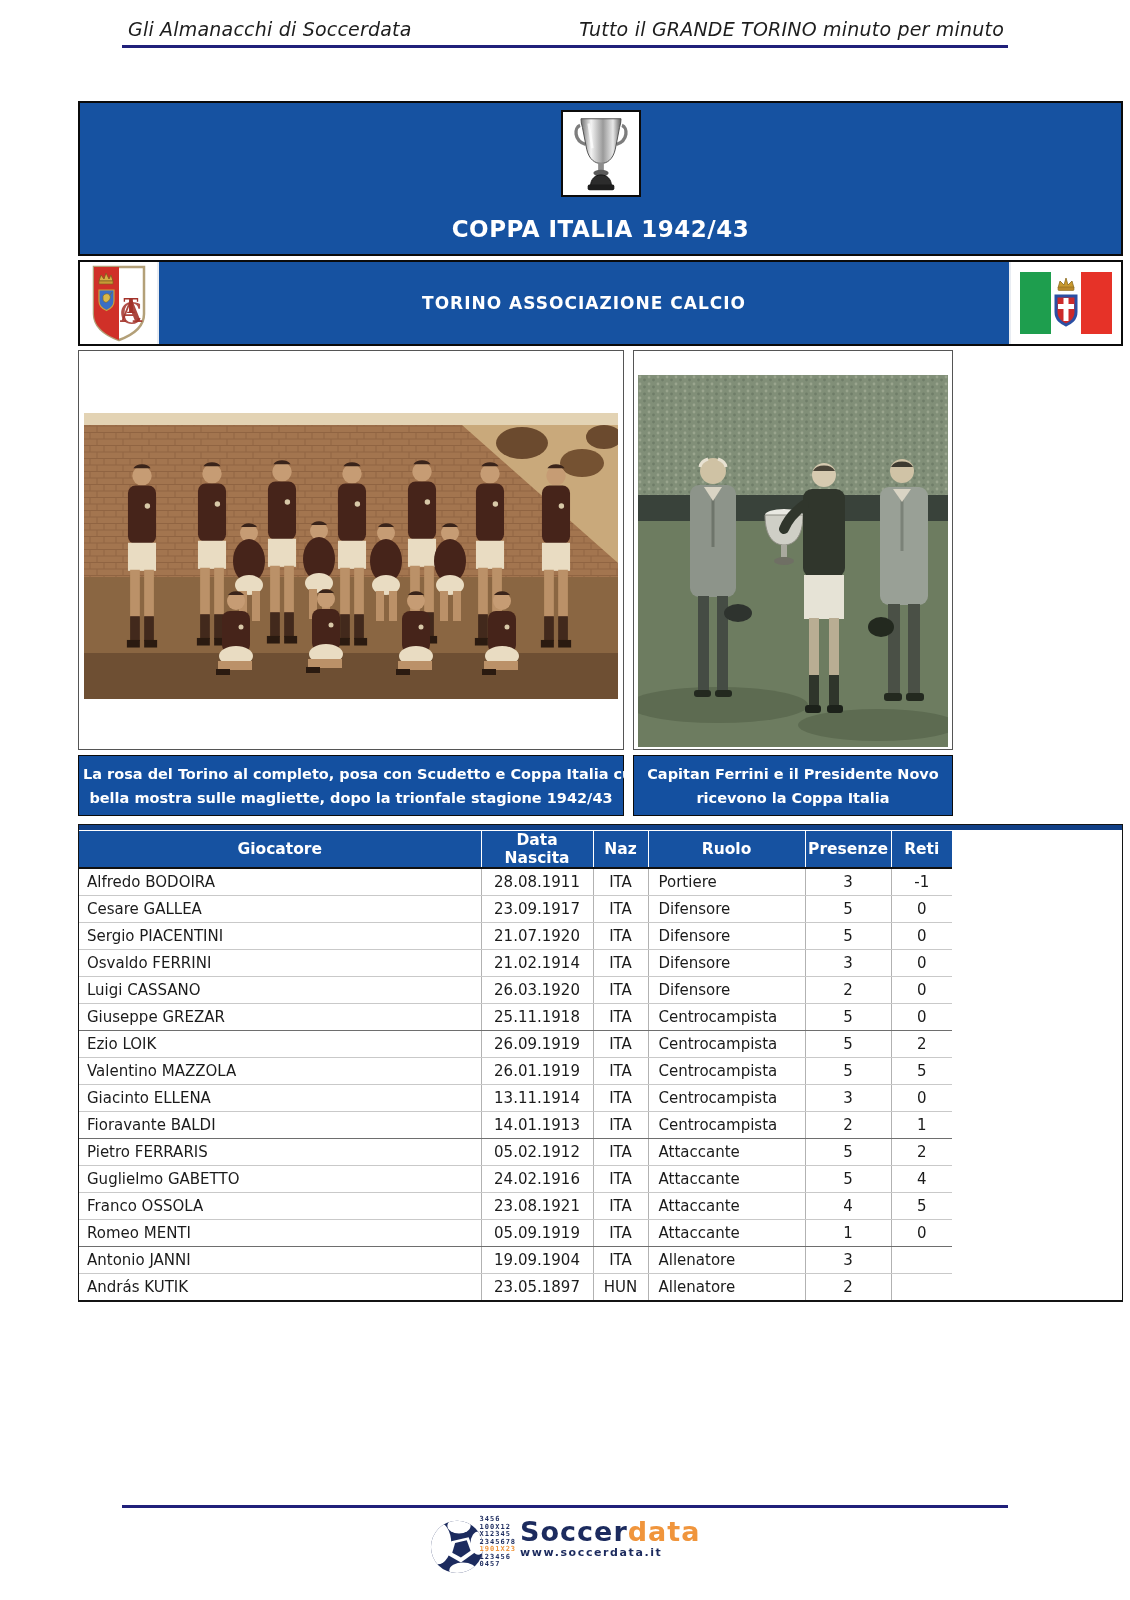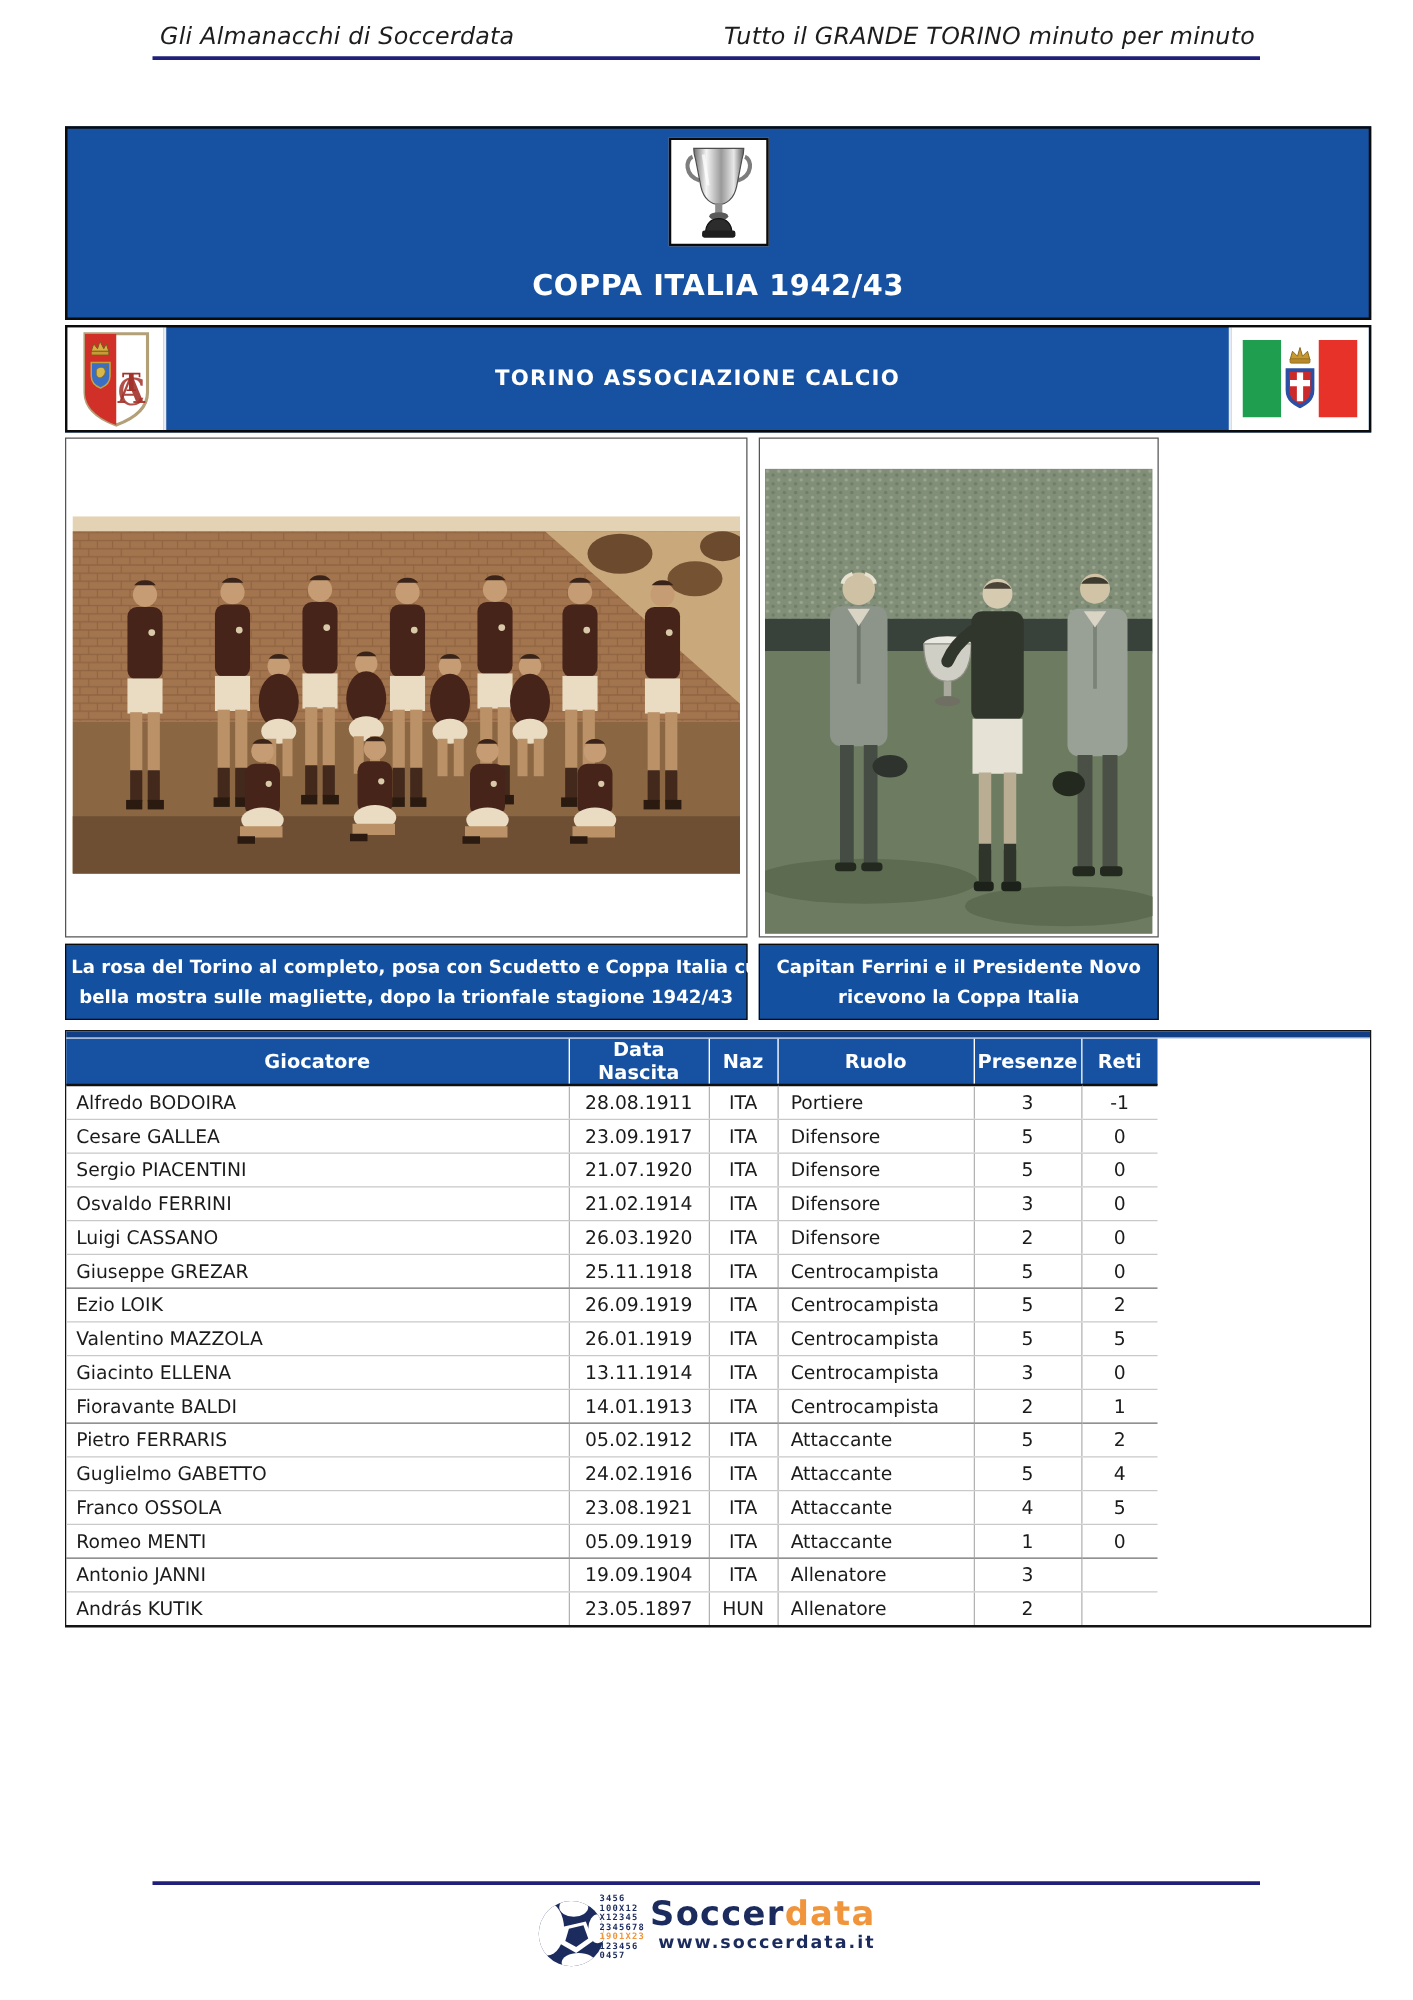--- a/index.html
+++ b/index.html
@@ -2,21 +2,21 @@
 <html><head>
 <meta charset="utf-8">
 <style>
   * { box-sizing: border-box; margin: 0; padding: 0; }
   body {
     width: 1130px; height: 1600px; overflow: hidden;
     background: #ffffff;
     font-family: "DejaVu Sans", "Liberation Sans", sans-serif;
     color: #1b1b1b;
   }
-  .content { width: 1045px; margin-left: 52px; }
+  .content { width: 1045px; margin-left: 78px; }
 
   
   .masthead { display: flex; justify-content: space-between; margin: 18px 122px 0; }
   .masthead span {
     font-style: italic; font-size: 19px; color: #1d1d1d; letter-spacing: .2px;
   }
   .masthead .mh-left { padding-left: 6px; }
   .masthead .mh-right { padding-right: 4px; }
   .rule { height: 3px; background: #20207a; margin: 5px 122px 0; }
 
@@ -91,22 +91,22 @@
   .logo-digits div {
     font-family: "DejaVu Sans Mono", monospace; font-size: 7px; line-height: 7.5px;
     color: #1c2b5e; font-weight: bold; letter-spacing: 1px;
   }
   .logo-digits div.accent { color: #f0953c; }
   .logo-word { margin-top: 4px; }
   .logo-word .brand { font-size: 27px; font-weight: bold; letter-spacing: 1px; line-height: 27px; }
   .logo-word .brand .b1 { color: #1c2b5e; }
   .logo-word .brand .b2 { color: #f0953c; }
   .logo-word .url {
-    font-size: 14px; font-weight: bold; color: #1c2b5e; letter-spacing: 1.6px;
-    text-align: right; margin-top: 1px;
+    font-size: 11px; font-weight: bold; color: #1c2b5e; letter-spacing: 1.6px;
+    text-align: left; margin-top: 1px;
   }
 </style>
 </head>
 <body>
 
 <div class="masthead">
   <span class="mh-left">Gli Almanacchi di Soccerdata</span>
   <span class="mh-right">Tutto il GRANDE TORINO minuto per minuto</span>
 </div>
 <div class="rule"></div>

